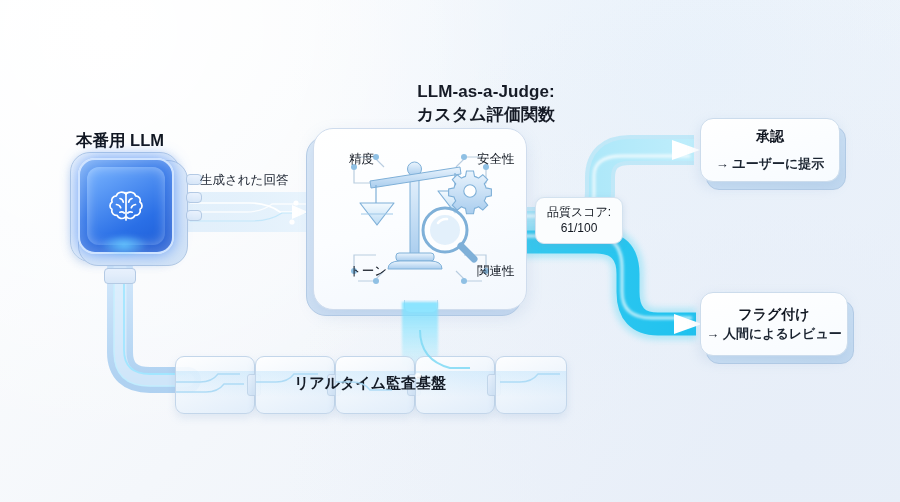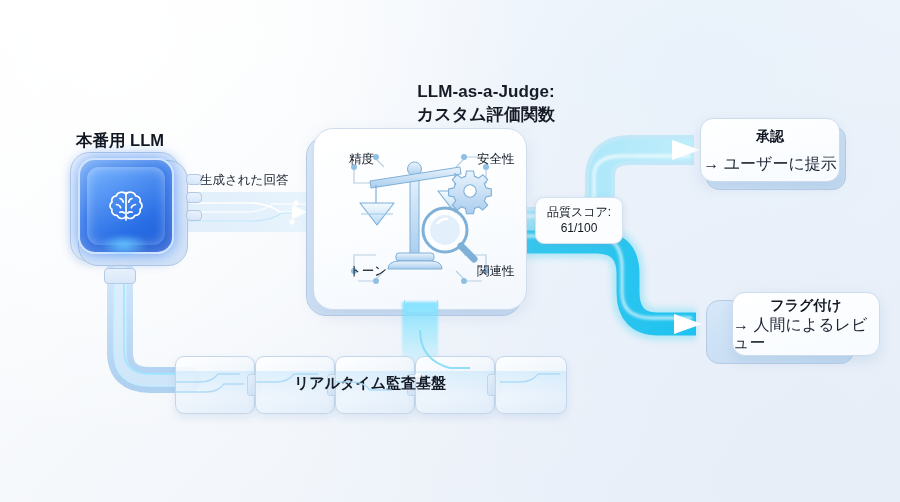--- a/index.html
+++ b/index.html
@@ -129,26 +129,26 @@
     position:absolute;border-radius:13px;
     background:linear-gradient(160deg,#d6e7f8,#c2d9f0);border:1px solid #b4cce6;
   }
   .rbox{
     position:absolute;border-radius:13px;
     background:linear-gradient(165deg,#ffffff,#f7fbff);
     border:1px solid #ccdcec;box-shadow:0 5px 13px rgba(120,160,205,.2);
     display:flex;flex-direction:column;align-items:center;justify-content:center;
   }
   .rbox .t1{font-size:14px;font-weight:bold;color:#111722;line-height:19px;}
-  .rbox .t2{font-size:16px;color:#1b2431;line-height:18px;margin-top:1px;}
+  .rbox .t2{font-size:13px;color:#1b2431;line-height:18px;margin-top:1px;font-weight:bold;}
 
   #box-approve-shadow{left:706px;top:126px;width:138px;height:62px;}
   #box-approve{left:700px;top:118px;width:138px;height:62px;gap:8px;}
   #box-flag-shadow{left:706px;top:300px;width:146px;height:62px;}
-  #box-flag{left:732px;top:292px;width:146px;height:62px;}
+  #box-flag{left:700px;top:292px;width:146px;height:62px;}
 
   svg{display:block;}
   #wires{position:absolute;left:0;top:0;width:900px;height:502px;pointer-events:none;}
   #wires-top{z-index:7;}
 </style>
 </head>
 <body>
 
 <div id="stage">
 

